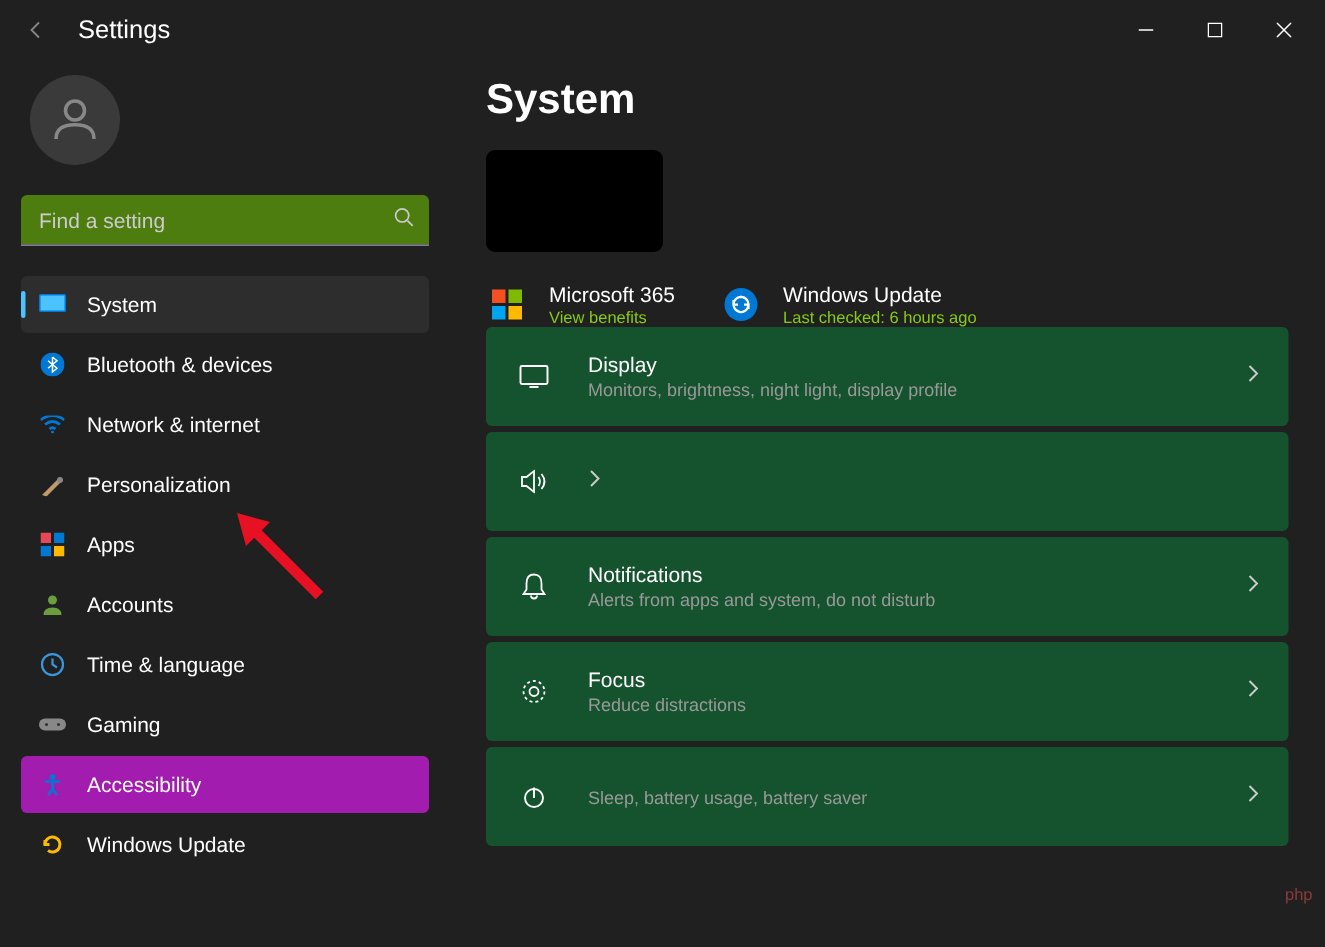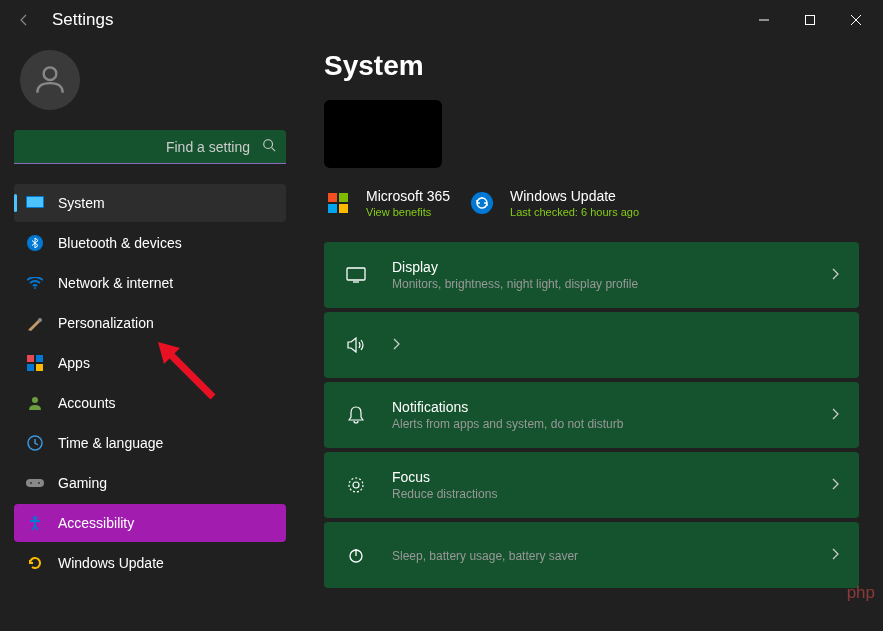--- a/index.html
+++ b/index.html
@@ -11,51 +11,51 @@
     .window-controls { margin-left: auto; display: flex; }
     .wc-btn { width: 46px; height: 32px; display: flex; align-items: center; justify-content: center; color: #fff; cursor: pointer; }
     
     .content { display: flex; height: calc(100% - 40px); }
     
     .sidebar { width: 300px; padding: 0 14px; overflow-y: auto; }
     .avatar { width: 60px; height: 60px; border-radius: 50%; background: #3a3a3a; display: flex; align-items: center; justify-content: center; margin: 10px 0 20px 6px; }
     .avatar svg { width: 38px; height: 38px; }
     
     .search { position: relative; margin-bottom: 20px; }
-    .search input { width: 100%; height: 34px; background: #14532d; border: none; border-bottom: 1px solid #8a6bc1; color: #ccc; padding: 0 36px 0 12px; font-size: 14px; border-radius: 4px 4px 0 0; text-align: right; }
+    .search input { width: 100%; height: 34px; background: #4d7c0f; border: none; border-bottom: 1px solid #8a6bc1; color: #ccc; padding: 0 36px 0 12px; font-size: 14px; border-radius: 4px 4px 0 0; }
     .search input::placeholder { color: #ccc; }
     .search-icon { position: absolute; right: 10px; top: 50%; transform: translateY(-50%); color: #ccc; }
     
     .nav { display: flex; flex-direction: column; gap: 2px; position: relative; }
     .nav-item { display: flex; align-items: center; height: 38px; padding: 0 12px; border-radius: 4px; cursor: pointer; gap: 14px; font-size: 14px; position: relative; }
     .nav-item.active { background: #2d2d2d; }
     .nav-item.active::before { content: ''; position: absolute; left: 0; top: 10px; bottom: 10px; width: 3px; background: #4cc2ff; border-radius: 2px; }
     .nav-item.hl { background: #a21caf; }
     .nav-icon { width: 18px; height: 18px; display: flex; align-items: center; justify-content: center; flex-shrink: 0; }
     
     .main { flex: 1; padding: 10px 24px 0 24px; overflow-y: auto; }
     .page-title { font-size: 28px; font-weight: 600; margin-bottom: 18px; }
     .preview-box { width: 118px; height: 68px; background: #000; border-radius: 6px; margin-bottom: 20px; }
     
-    .info-row { display: flex; gap: 18px; margin-bottom: 24px; }
+    .info-row { display: flex; gap: 30px; }
     .info-item { display: flex; align-items: center; gap: 14px; cursor: pointer; }
     .info-icon { width: 28px; height: 28px; display: flex; align-items: center; justify-content: center; }
     .info-text .t1 { font-size: 14px; }
     .info-text .t2 { font-size: 11px; color: #84cc16; margin-top: 2px; }
     
     .settings-list { display: flex; flex-direction: column; gap: 4px; }
     .setting-item { display: flex; align-items: center; height: 66px; background: #14532d; border-radius: 4px; padding: 0 20px; cursor: pointer; gap: 24px; }
     .setting-icon { width: 24px; display: flex; align-items: center; justify-content: center; color: #fff; }
     .setting-text { flex: 1; }
     .setting-text .t1 { font-size: 14px; }
     .setting-text .t2 { font-size: 12px; color: #999; margin-top: 2px; }
     .chevron { color: #ccc; }
     
     .arrow-annotation { position: absolute; left: 158px; top: 342px; pointer-events: none; z-index: 100; }
-    .watermark { position: absolute; right: 8px; bottom: 28px; font-size: 17px; color: #bb4444; opacity: 0.7; }
+    .watermark { position: absolute; right: 8px; bottom: 28px; font-size: 11px; color: #bb4444; opacity: 0.7; }
   </style>
 </head>
 <body>
 
 <div class="titlebar">
   <div class="back-btn">
     <svg width="16" height="16" viewBox="0 0 16 16">
         <path d="M10 3 L5 8 L10 13" stroke="currentColor" stroke-width="1.2" fill="none"></path>
       </svg>
   </div>

